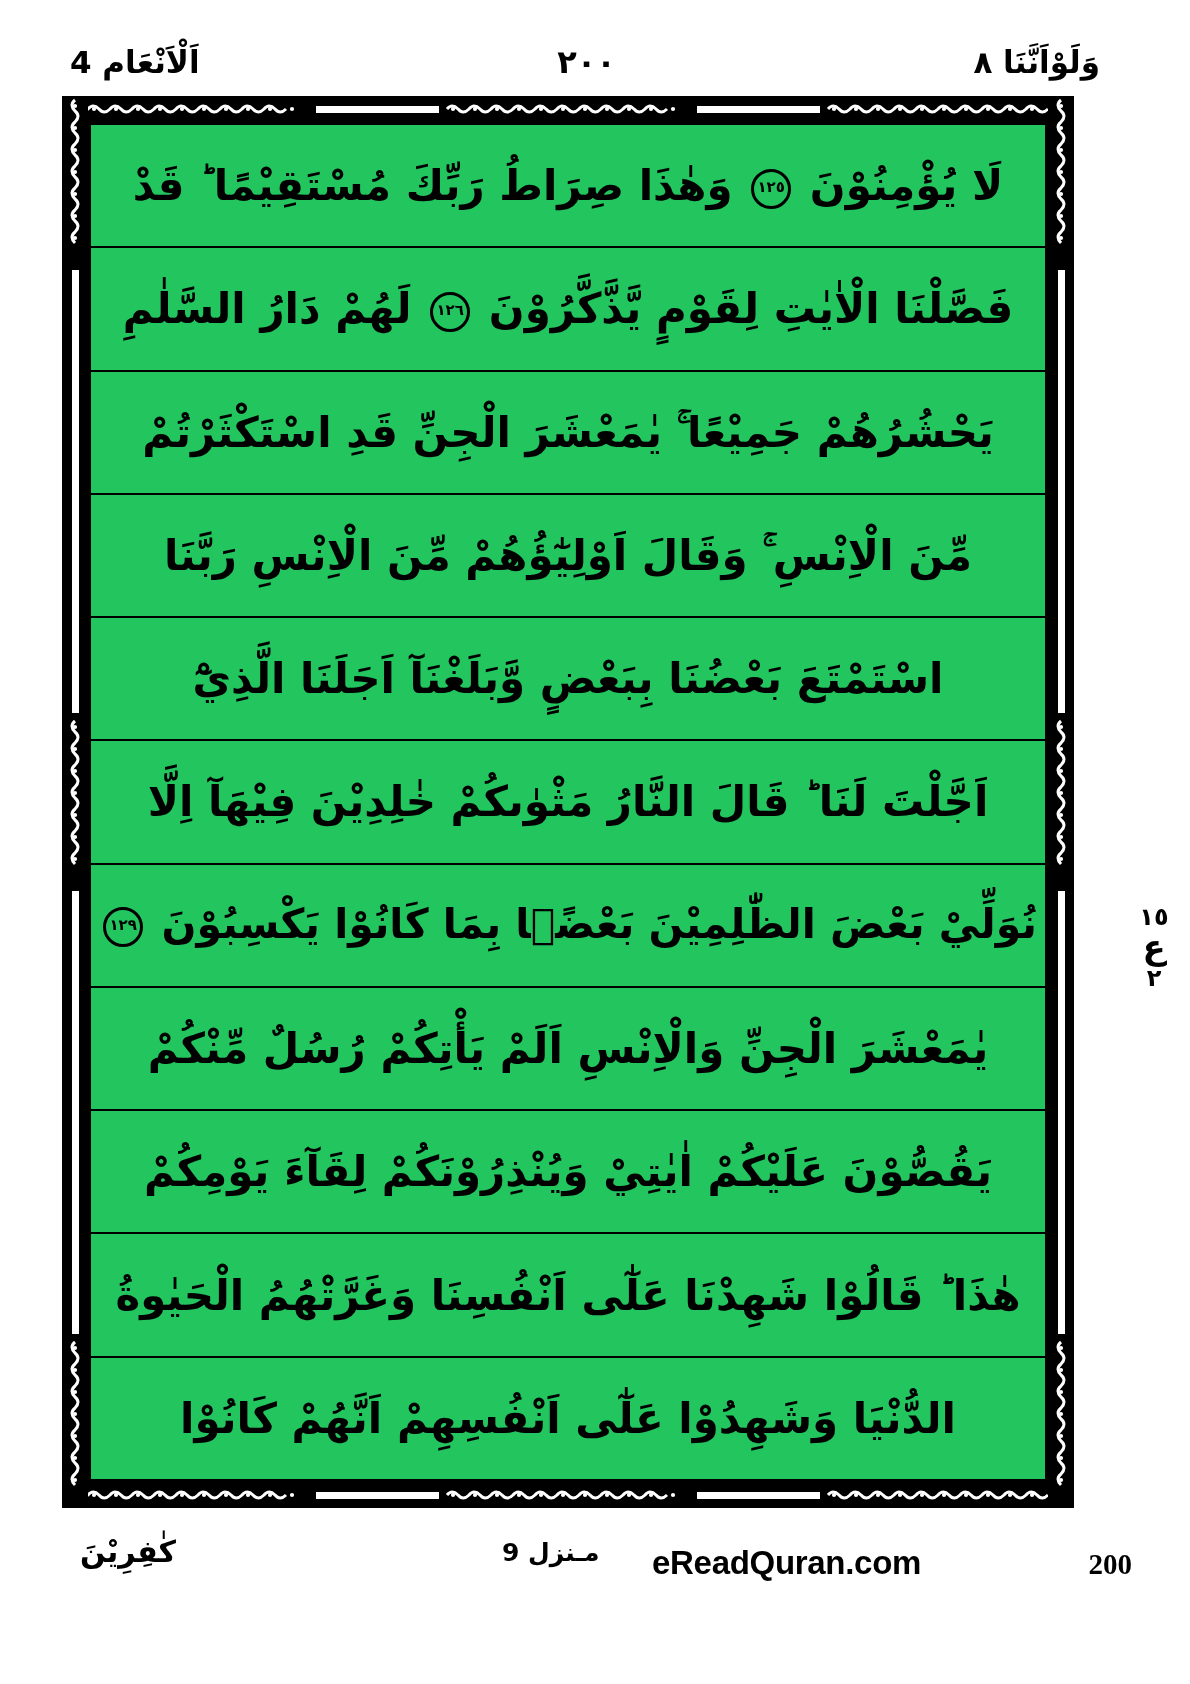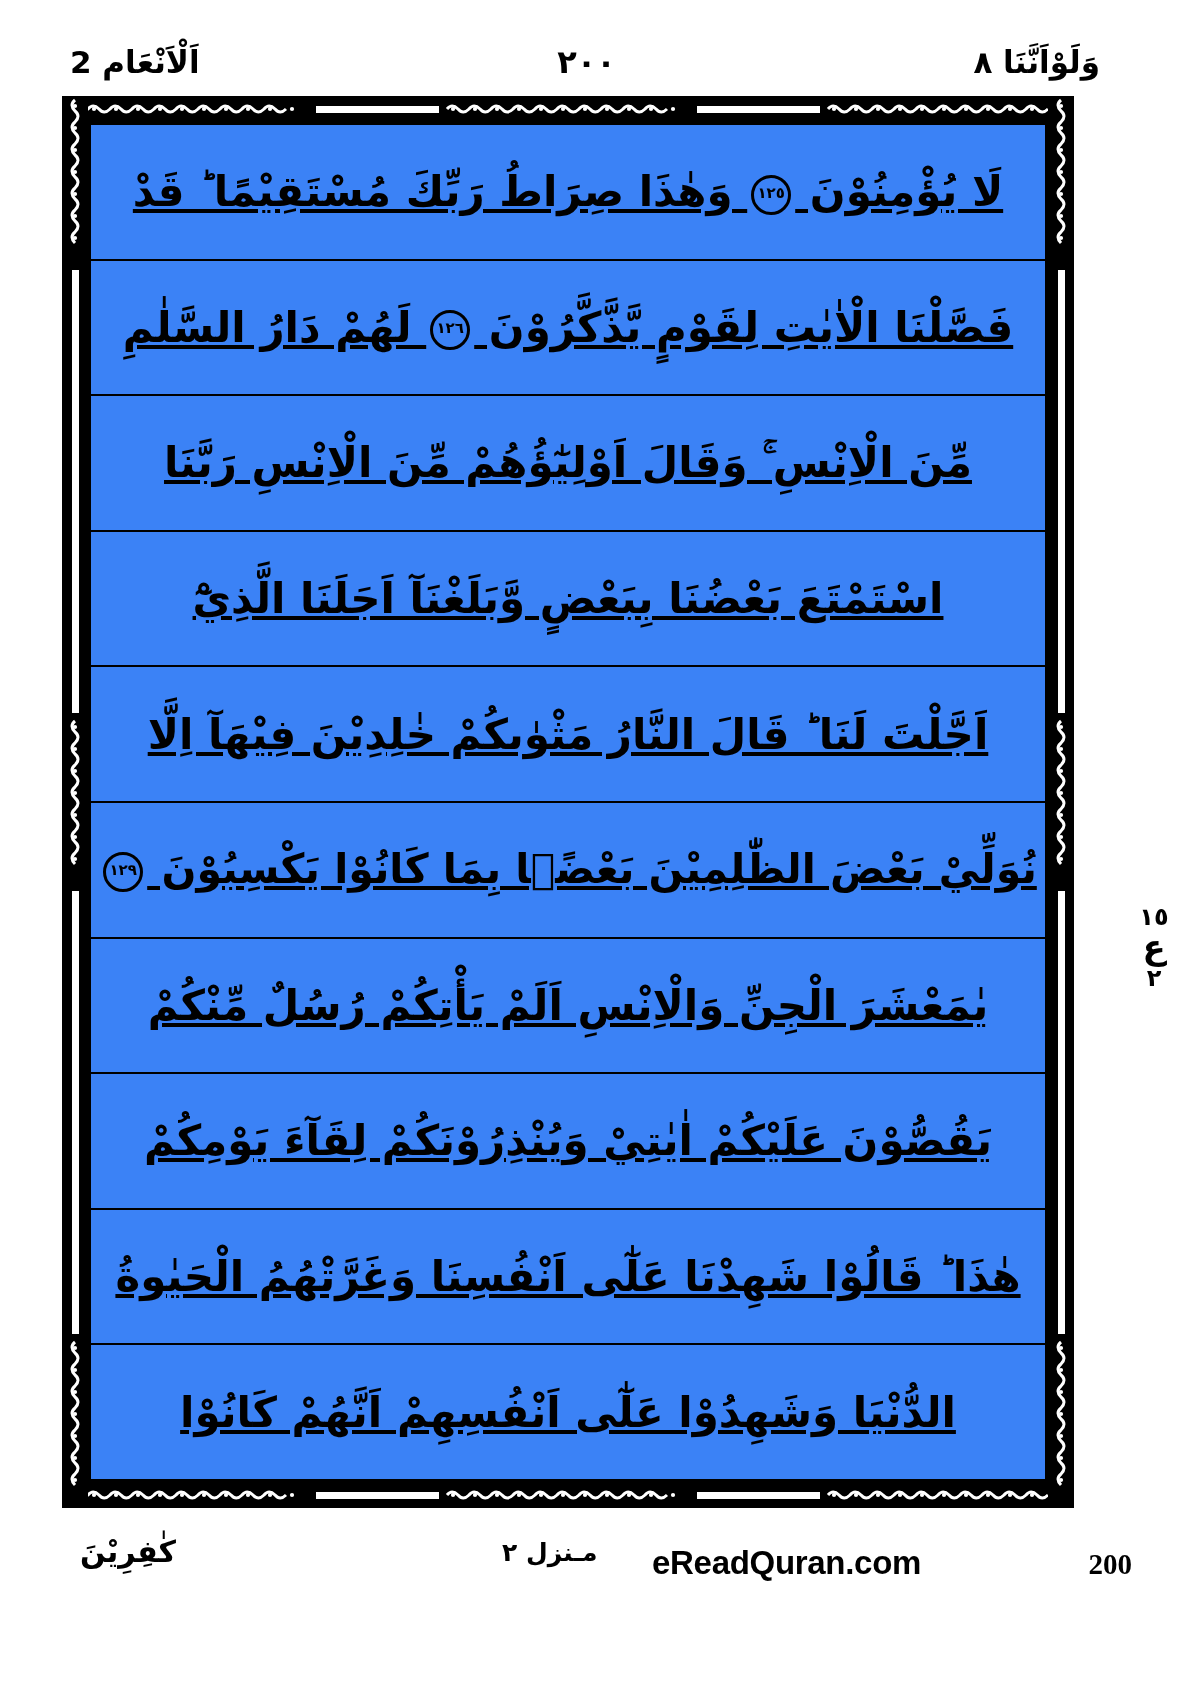--- a/index.html
+++ b/index.html
@@ -90,26 +90,25 @@
   }
   .band-left, .band-right { flex-direction: column; }
 
   
   .inner {
     position: absolute;
     left: 26px;
     top: 26px;
     right: 26px;
     bottom: 26px;
-    background: #3b82f6;
+    background: #22c55e;
     box-sizing: border-box;
     border: 3px solid #000000;
     display: flex;
     flex-direction: column;
-    text-decoration: underline;
   }
 
   .line {
     flex: 1 1 0;
     border-bottom: 2px solid #000000;
     display: flex;
     align-items: center;
     justify-content: center;
     direction: rtl;
     overflow: hidden;
@@ -210,21 +209,21 @@
   }
 </style>
 </head>
 <body>
 
 <div class="page">
 
   <div class="header">
     <div class="hdr-item hdr-juz">وَلَوْاَنَّنَا ٨</div>
     <div class="hdr-item hdr-page">٢٠٠</div>
-    <div class="hdr-item hdr-surah">اَلْاَنْعَام 2</div>
+    <div class="hdr-item hdr-surah">اَلْاَنْعَام 4</div>
   </div>
 
   <div class="frame">
 
     <div class="band band-top">
       <svg class="scroll-h" width="250" height="12" viewBox="0 0 250 12">
         <g fill="#ffffff">
           <path d="M4 6 q5-6 11 0 q5 6 11 0 q5-6 11 0 q5 6 11 0 q5-6 11 0 q5 6 11 0 q5-6 11 0 q5 6 11 0 q5-6 11 0 q5 6 11 0 q5-6 11 0 q5 6 11 0 q5-6 11 0 q5 6 11 0 q5-6 11 0 q5 6 11 0 q5-6 11 0 q5 6 11 0 q5-6 11 0 q5 6 11 0" stroke="#ffffff" stroke-width="3" fill="none"></path>
           <circle cx="10" cy="6" r="2.1"></circle>
             <circle cx="32" cy="6" r="2.1"></circle>
@@ -409,20 +408,23 @@
         </g>
       </svg>
     </div>
 
     <div class="inner">
       <div class="line">
         <div class="ayah-text">لَا يُؤْمِنُوْنَ <span class="ayah-num">١٢٥</span> وَهٰذَا صِرَاطُ رَبِّكَ مُسْتَقِيْمًا ؕ قَدْ</div>
       </div>
       <div class="line">
         <div class="ayah-text">فَصَّلْنَا الْاٰيٰتِ لِقَوْمٍ يَّذَّكَّرُوْنَ <span class="ayah-num">١٢٦</span> لَهُمْ دَارُ السَّلٰمِ</div>
+      </div>
+      <div class="line">
+        <div class="ayah-text">يَحْشُرُهُمْ جَمِيْعًا ۚ يٰمَعْشَرَ الْجِنِّ قَدِ اسْتَكْثَرْتُمْ</div>
       </div>
       <div class="line">
         <div class="ayah-text">مِّنَ الْاِنْسِ ۚ وَقَالَ اَوْلِيٰٓؤُهُمْ مِّنَ الْاِنْسِ رَبَّنَا</div>
       </div>
       <div class="line">
         <div class="ayah-text">اسْتَمْتَعَ بَعْضُنَا بِبَعْضٍ وَّبَلَغْنَآ اَجَلَنَا الَّذِيْٓ</div>
       </div>
       <div class="line">
         <div class="ayah-text">اَجَّلْتَ لَنَا ؕ قَالَ النَّارُ مَثْوٰىكُمْ خٰلِدِيْنَ فِيْهَآ اِلَّا</div>
       </div>
@@ -445,18 +447,18 @@
   </div>
 
   <div class="ruku">
     <span class="ruku-top">١٥</span>
     <span class="ruku-mid">ع</span>
     <span class="ruku-bot">٢</span>
   </div>
 
   <div class="footer">
     <div class="footer-catch">كٰفِرِيْنَ</div>
-    <div class="footer-manzil">مـنزل ٢</div>
+    <div class="footer-manzil">مـنزل 9</div>
     <div class="footer-site">eReadQuran.com</div>
     <div class="footer-pageno">200</div>
   </div>
 
 </div>
 
 </body></html>

